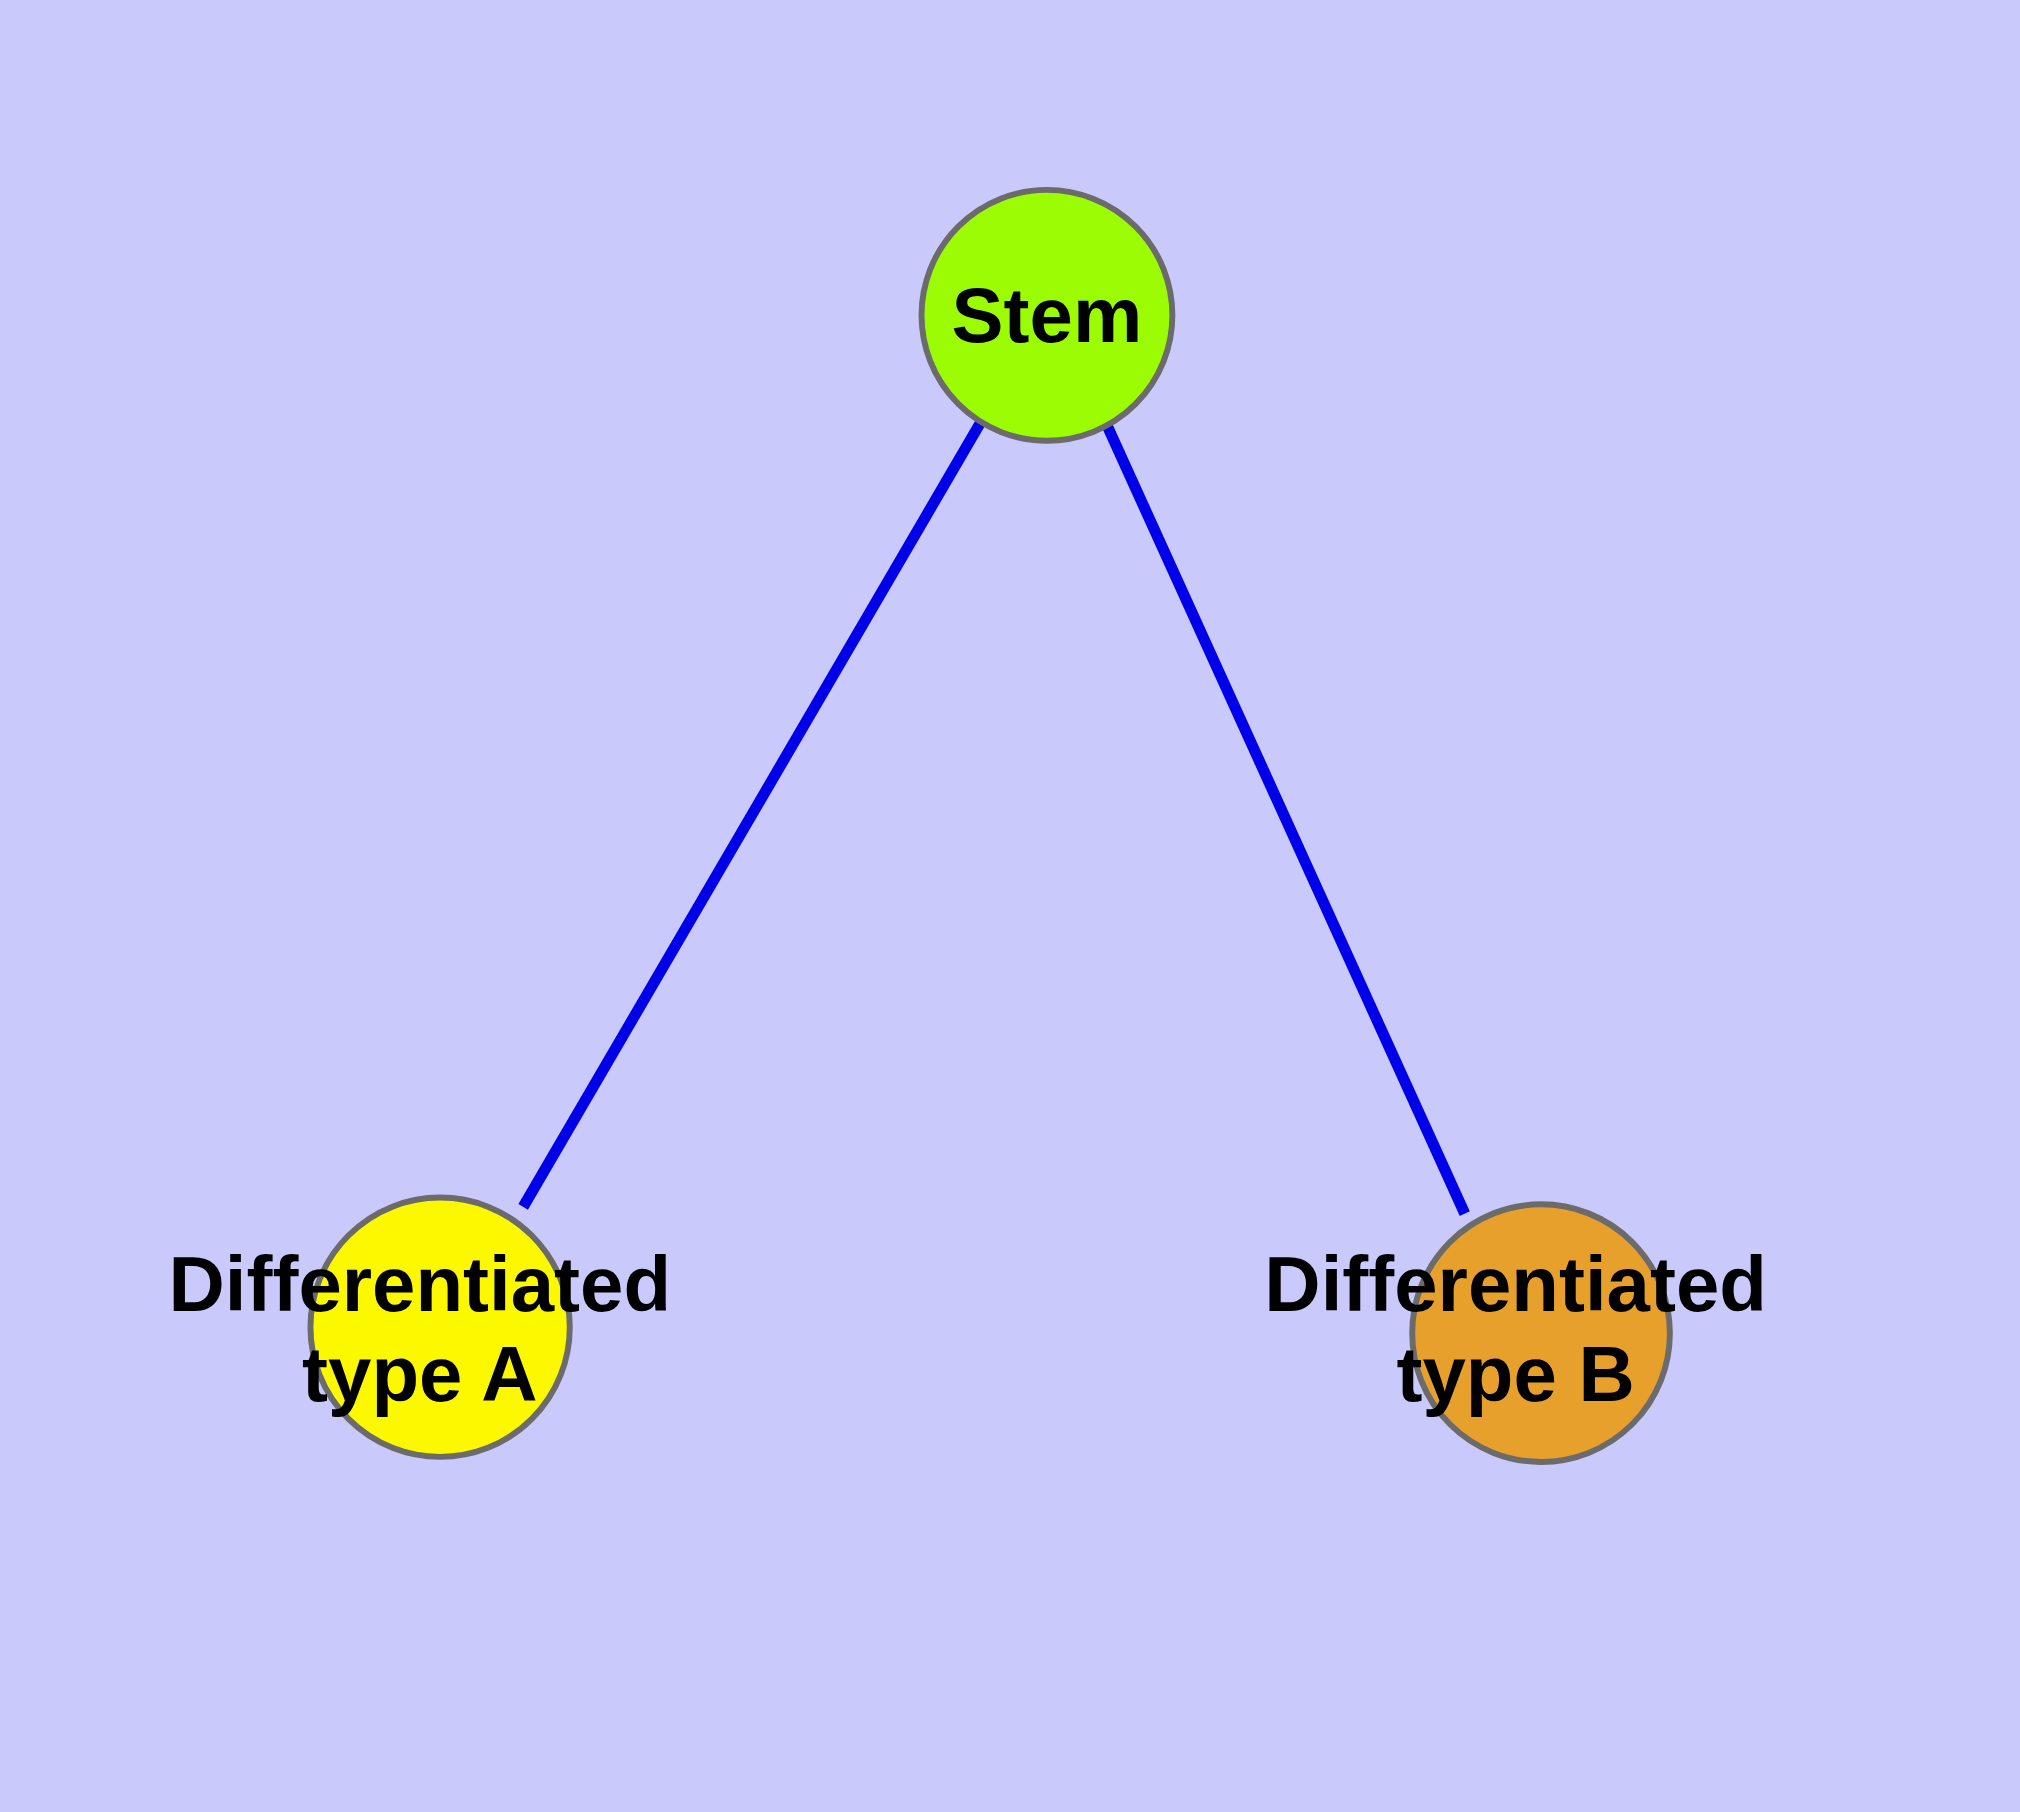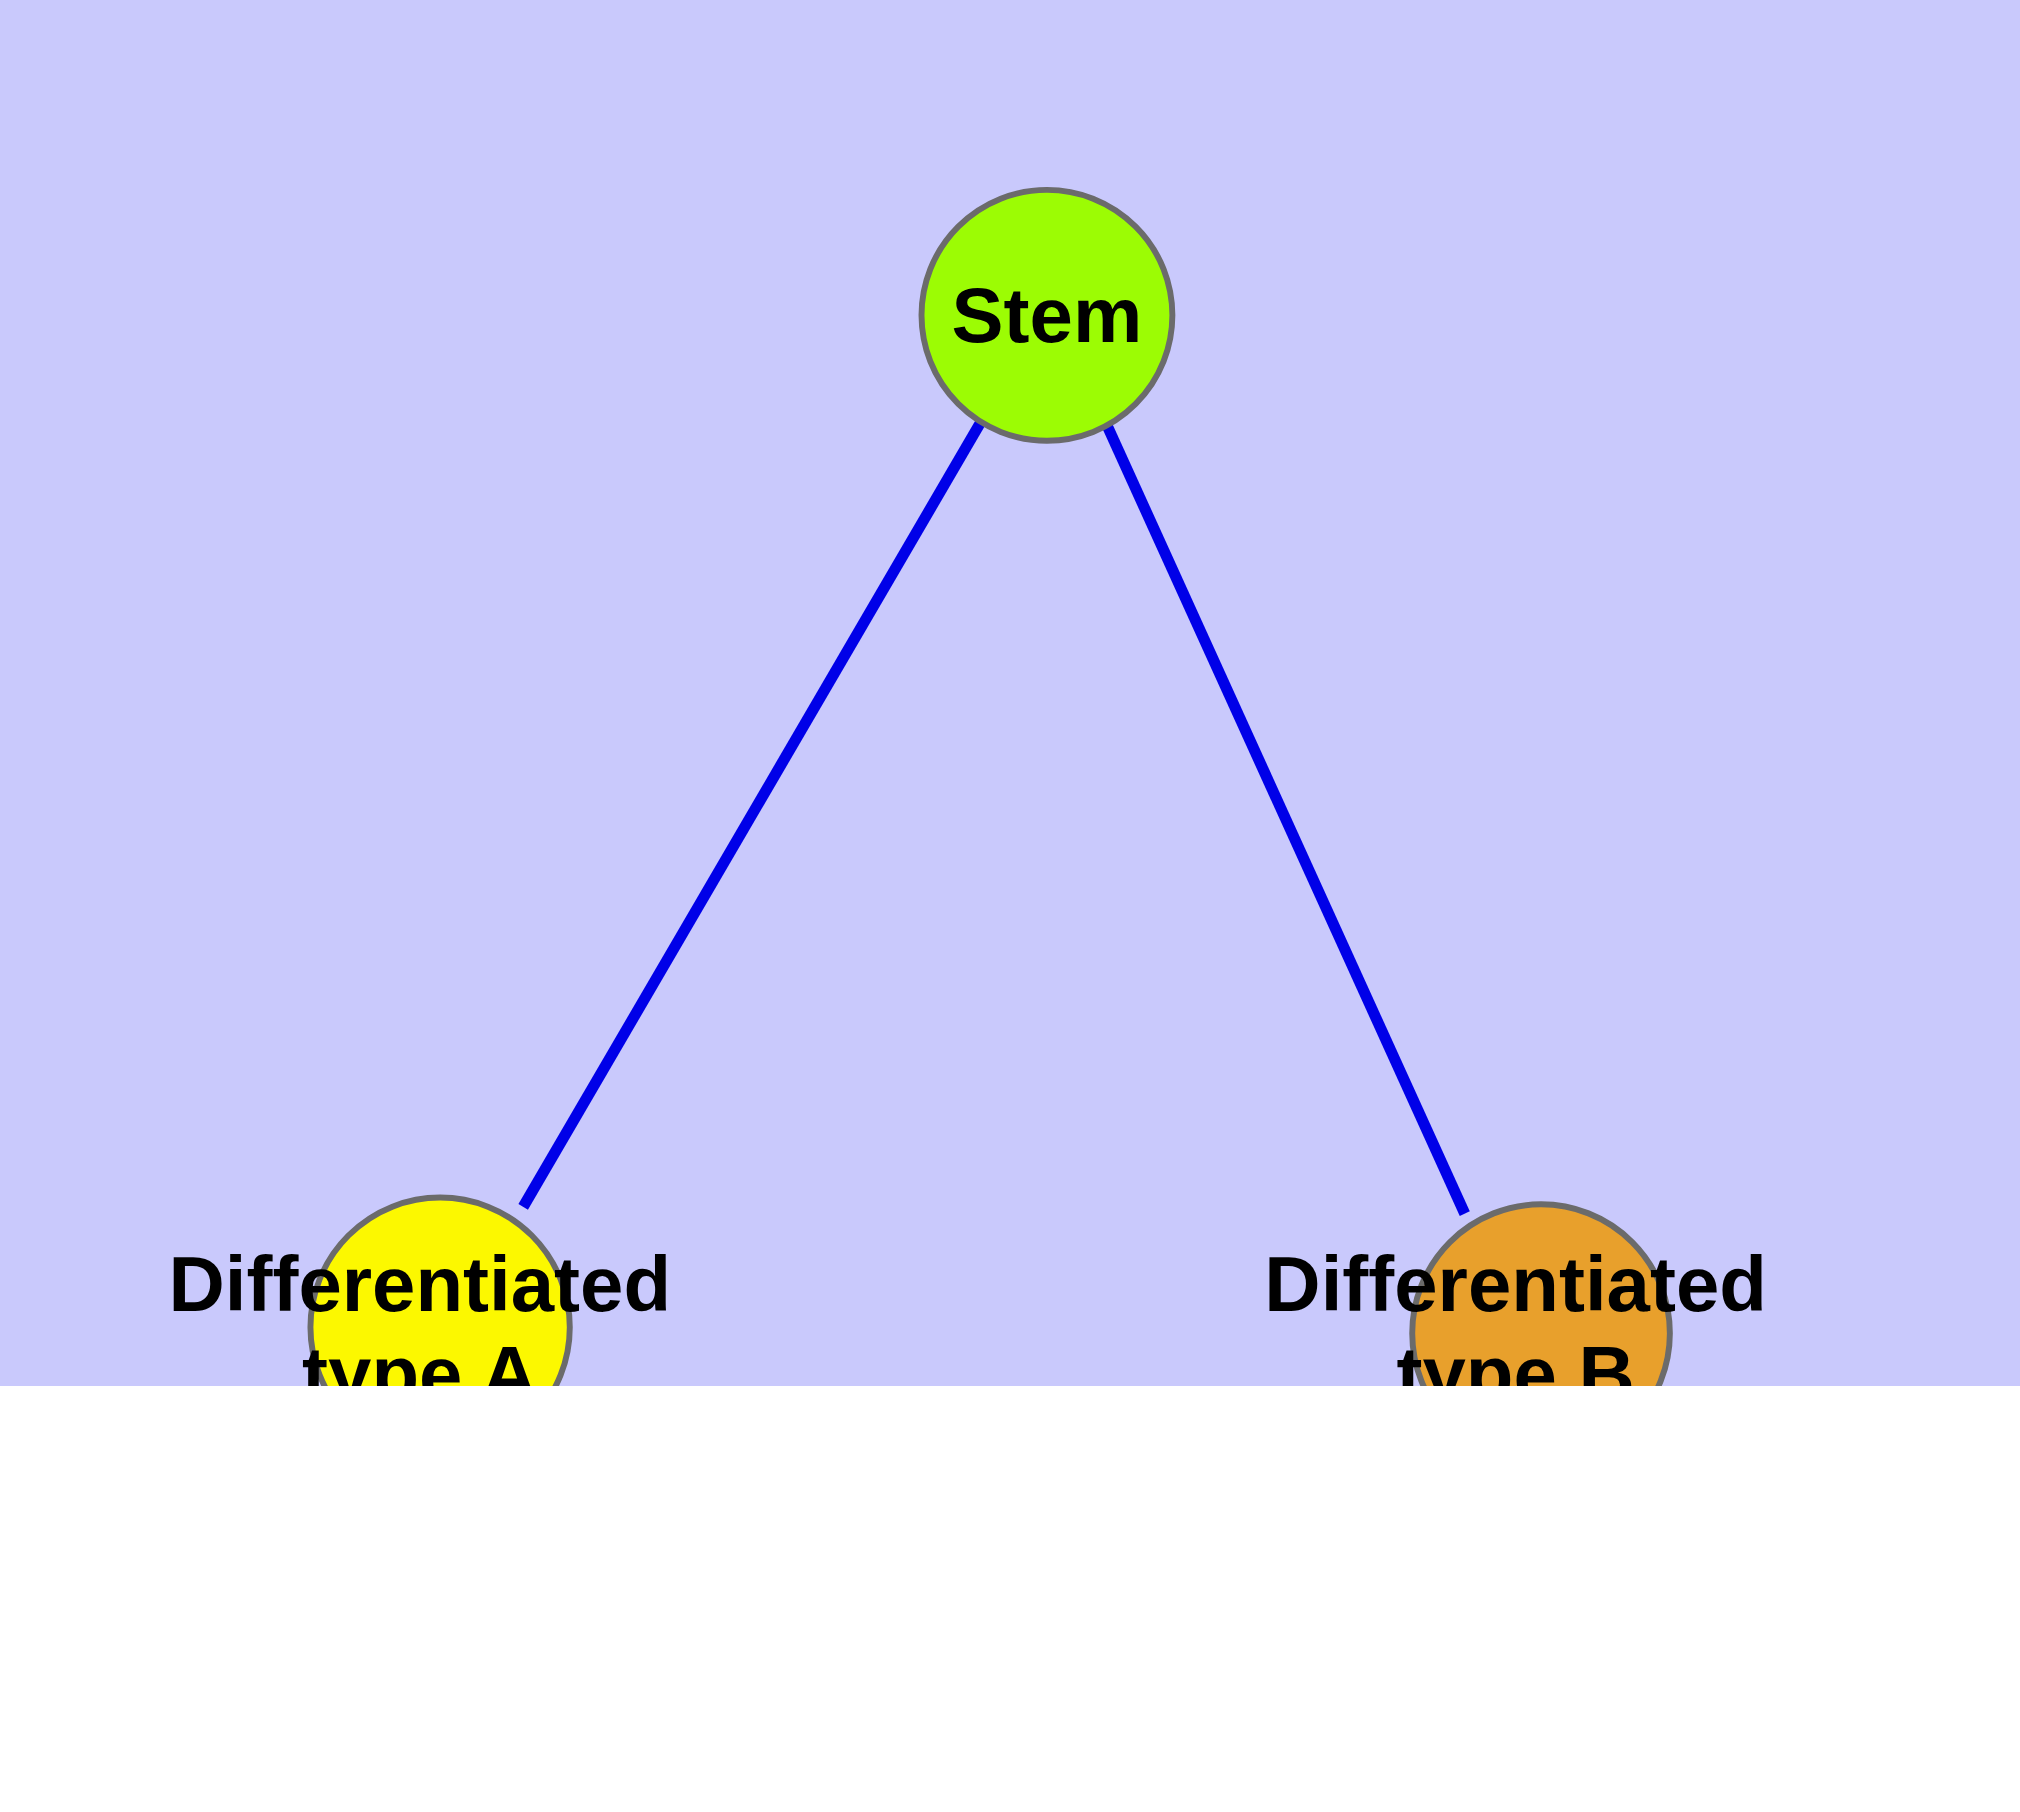--- a/index.html
+++ b/index.html
@@ -32,21 +32,21 @@
     font-weight: bold;
     fill: #000000;
     text-anchor: middle;
     font-family: "Liberation Sans", sans-serif;
     paint-order: normal;
   }
 </style>
 </head>
 <body>
 
-<div id="canvas" style="width: 2021px; height: 1386px;">
+<div id="canvas" style="width: 2021px; height: 1812px;">
 
   <div id="bg-rect" style="background: rgb(201, 201, 252); width: 2021px; height: 1812px;"></div>
 
   <svg id="graph-svg" viewBox="0 0 2384 2138" xmlns="http://www.w3.org/2000/svg" style="width: 2021px; height: 1812px;">
 
     <g id="edges-layer">
       <line class="edge" x1="1157" y1="498" x2="617" y2="1424" stroke="#0000e8" stroke-width="13" stroke-linecap="butt"></line>
       <line class="edge" x1="1305" y1="500" x2="1728" y2="1432" stroke="#0000e8" stroke-width="13" stroke-linecap="butt"></line>
     </g>
 

